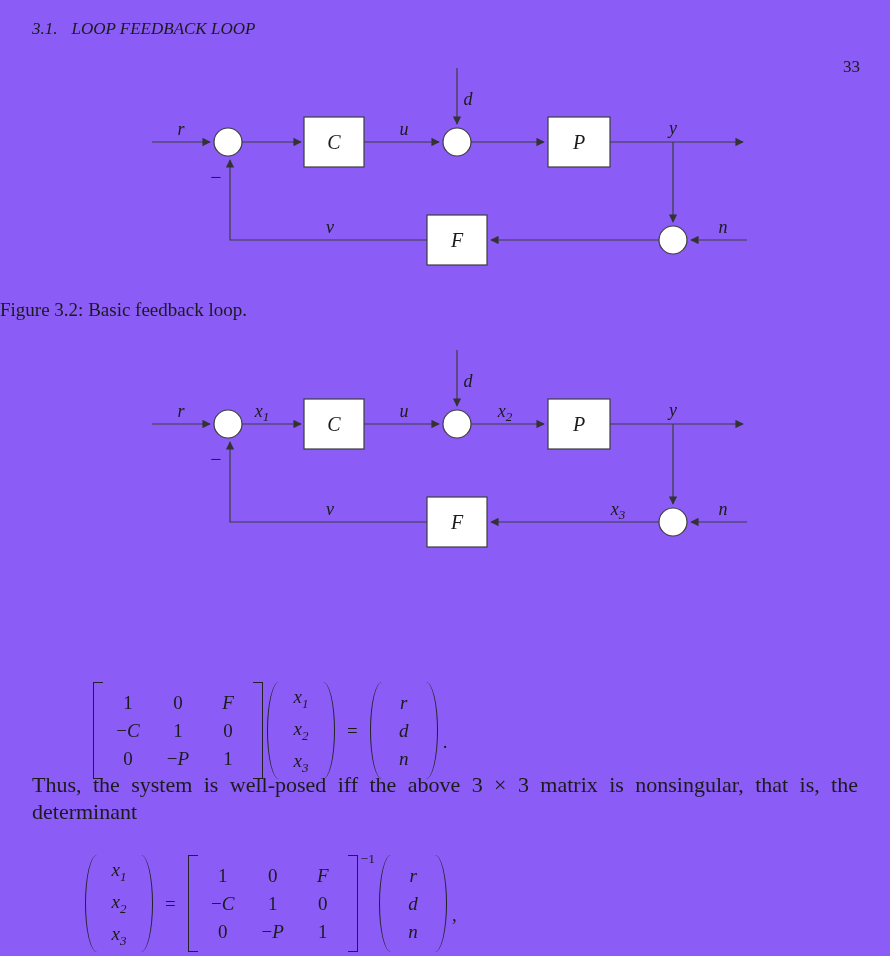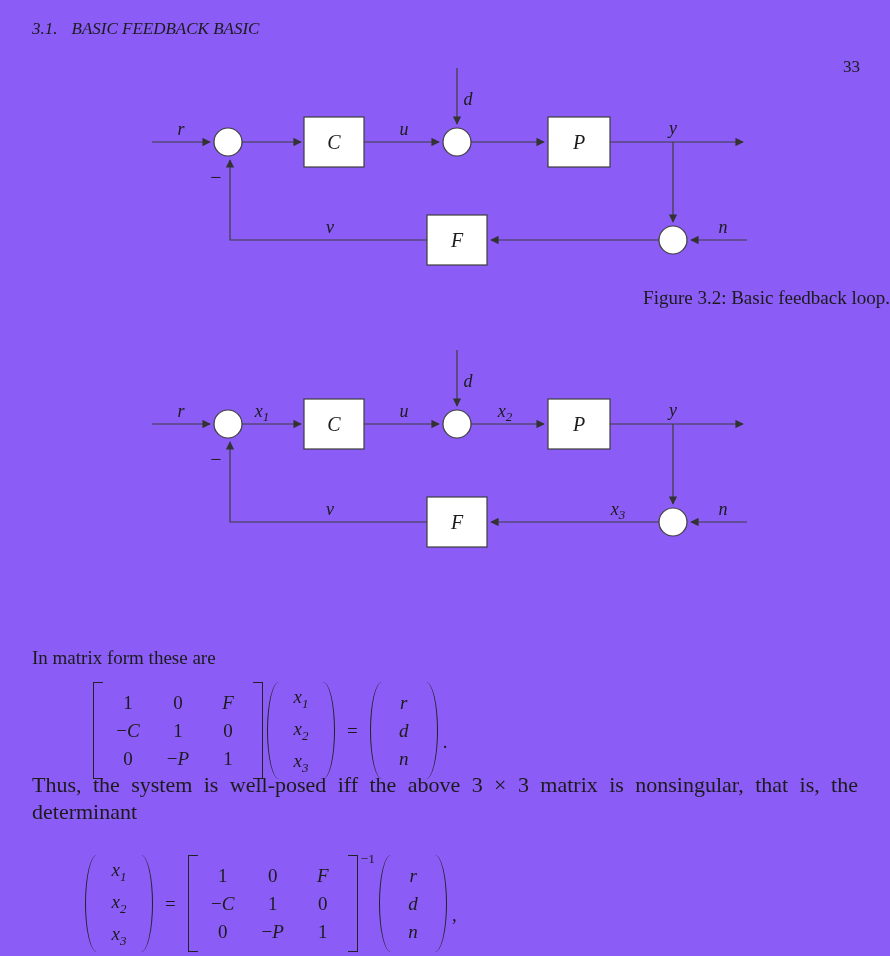--- a/index.html
+++ b/index.html
@@ -9,21 +9,21 @@
     overflow:hidden;
   }
   
   .hdr{position:absolute; top:19px; left:32px; right:30px; display:flex; font-size:17px;}
   .hdr .sec{font-style:italic;}
   .hdr .num{margin-right:14px;}
   .hdr .pageno{margin-left:auto; font-style:normal;margin-top:38px;}
   
   .figsvg{position:absolute; left:0; width:890px; height:212px;}
   #fig1{top:60px;} #fig2{top:342px;}
-  .cap{position:absolute; left:0; width:890px; text-align:right; font-size:19px;}
+  .cap{position:absolute; left:0; width:890px; text-align:left; font-size:19px;margin-top:12px;}
   #cap1{top:287px;} #cap2{top:569px;}
   svg line, svg polyline, svg rect, svg circle{stroke:#3d3d3d; stroke-width:1.2; fill:none;}
   svg rect, svg circle{fill:#ffffff;}
   svg text{fill:#1b1b1b; font-family:"Liberation Serif","DejaVu Serif",serif;
     font-size:18px; font-style:italic;}
   svg text.blk{font-size:20px;}
   svg text.upr{font-style:normal; font-size:20px;}
   svg tspan.sub{font-size:13px;}
   
   .intro{position:absolute; top:647px; left:32px; font-size:19px;}
@@ -52,21 +52,21 @@
   .gap{width:4px;}
   sub{font-size:13px;}
 </style>
 </head>
 <body>
 
 <div class="page">
 
   <div class="hdr">
     <span class="sec num">3.1.</span>
-    <span class="sec">BASIC FEEDBACK BASIC</span>
+    <span class="sec">LOOP FEEDBACK LOOP</span>
     <span class="pageno">33</span>
   </div>
 
   <svg id="fig1" class="figsvg" viewBox="0 0 890 212">
     <defs>
       <marker id="arr" viewBox="0 0 10 10" refX="9" refY="5" markerWidth="9" markerHeight="7" orient="auto">
         <path d="M0,0 L10,5 L0,10 z" fill="#333" stroke="none"></path>
       </marker>
     </defs>
     <g>
@@ -127,21 +127,20 @@
     <text x="468" y="45" text-anchor="middle">d</text>
     <text x="673" y="74" text-anchor="middle">y</text>
     <text x="330" y="173" text-anchor="middle">v</text>
     <text x="723" y="173" text-anchor="middle">n</text>
     <text class="upr" x="216" y="124" text-anchor="middle">−</text>
     <text x="262" y="75" text-anchor="middle"><tspan>x</tspan><tspan class="sub" dy="4">1</tspan></text>
     <text x="505" y="75" text-anchor="middle"><tspan>x</tspan><tspan class="sub" dy="4">2</tspan></text>
     <text x="618" y="173" text-anchor="middle"><tspan>x</tspan><tspan class="sub" dy="4">3</tspan></text>
   </svg>
 
-  <div class="intro">In matrix form these are</div>
 
   <div id="eq1" class="eq">
     <span class="sqb l"></span>
     <span class="mgrid">
       <span class="mcel"><span>1</span><span class="mi"></span></span>
       <span class="mcel"><span>0</span><span class="mi"></span></span>
       <span class="mcel"><span></span><span class="mi">F</span></span>
       <span class="mcel"><span>−</span><span class="mi">C</span></span>
       <span class="mcel"><span>1</span><span class="mi"></span></span>
       <span class="mcel"><span>0</span><span class="mi"></span></span>

